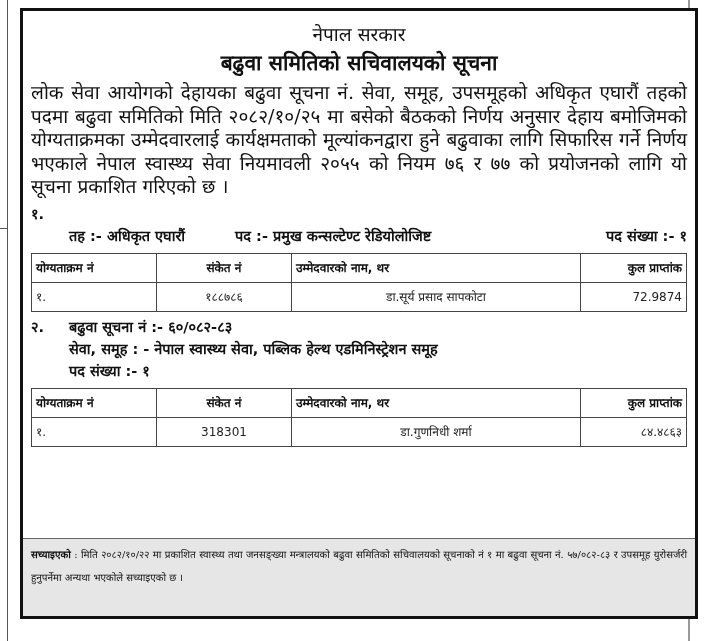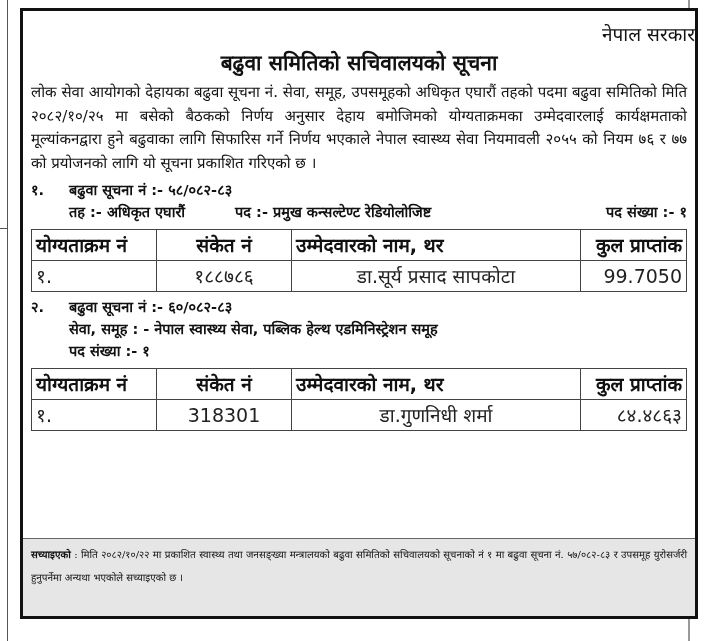--- a/index.html
+++ b/index.html
@@ -4,32 +4,32 @@
 <style>
   html, body { margin:0; padding:0; background:#ffffff; }
   body { width:720px; height:641px; position:relative; overflow:hidden;
          font-family: "DejaVu Sans", "Liberation Sans", sans-serif; color:#111; }
   .outer-line-left { position:absolute; left:7px; top:0; width:1px; height:641px; background:#555; }
   .outer-line-left2 { position:absolute; left:0; top:228px; width:8px; height:1px; background:#555; }
   .outer-line-right { position:absolute; left:688px; top:0; width:2px; height:641px; background:#999; }
   .frame { position:absolute; left:20px; top:8px; width:678px; height:611px;
            border:3px solid #111; box-sizing:border-box; background:#fff; }
   .header { text-align:center; }
-  .h1 { font-size:19px; margin-top:10px; line-height:26px;text-align:right; }
+  .h1 { font-size:19px; margin-top:10px; line-height:26px; }
   .h2 { font-size:19px; line-height:26px; margin-top:2px; }
   .h3 { font-size:21px; font-weight:bold; line-height:28px; margin-top:2px; }
-  .para { font-family:"DejaVu Serif","Liberation Serif",serif; font-size:15px; line-height:23.5px;
+  .para { font-family:"DejaVu Serif","Liberation Serif",serif; font-size:19px; line-height:23.5px;
           padding:2px 8px 0 8px; text-align:justify; margin-top:2px; }
   .section { font-weight:bold; font-size:14.5px; line-height:22px; padding:4px 8px 0 8px; }
   .section .line { display:flex; white-space:nowrap; }
   .section .num { width:38px; flex:none; }
   .section .indent { padding-left:38px; }
   .line.split { justify-content:space-between; }
   .line.split .pada { margin-left:50px; }
-  table.result { border-collapse:collapse; margin:6px 6px 0 8px; width:656px; font-size:19px;padding-left:36px; }
+  table.result { border-collapse:collapse; margin:6px 6px 0 8px; width:656px; font-size:12px;padding-left:36px; }
   table.result th, table.result td { border:1px solid #444; padding:2px 4px; height:24px; }
   table.result th { font-weight:bold; background:#fff; }
   table.result td { font-weight:normal; color:#222; }
   .c1 { width:116px; text-align:left; }
   .c2 { width:126px; text-align:center; }
   .c3 { width:280px; }
   th.c3 { text-align:left; padding-left:14px; }
   td.c3 { text-align:center; }
   .c4 { text-align:right;margin-left:42px; }
   .note { position:absolute; left:0; right:0; bottom:0; height:78px;
@@ -49,40 +49,39 @@
   <div class="header">
     <div class="h1">नेपाल सरकार</div>
     <div class="h3">बढुवा समितिको सचिवालयको सूचना</div>
   </div>
 
   <div class="para">लोक सेवा आयोगको देहायका बढुवा सूचना नं. सेवा, समूह, उपसमूहको अधिकृत एघारौं तहको पदमा बढुवा समितिको मिति २०८२/१०/२५ मा बसेको बैठकको निर्णय अनुसार देहाय बमोजिमको योग्यताक्रमका उम्मेदवारलाई कार्यक्षमताको मूल्यांकनद्वारा हुने बढुवाका लागि सिफारिस गर्ने निर्णय भएकाले नेपाल स्वास्थ्य सेवा नियमावली २०५५ को नियम ७६ र ७७ को प्रयोजनको लागि यो सूचना प्रकाशित गरिएको छ ।</div>
 
   <div class="section">
     <div class="line">
       <span class="num">१.</span>
-      <span>बढुवा सूचना नं :- ५८/०८२-८३</span>
     </div>
     <div class="line indent split">
       <span><span>तह :- अधिकृत एघारौं</span><span class="pada">पद :-  प्रमुख कन्सल्टेण्ट रेडियोलोजिष्ट</span></span>
       <span>पद संख्या :- १</span>
     </div>
   </div>
   <table class="result">
     <tbody>
         <tr>
       <th class="c1">योग्यताक्रम नं</th>
       <th class="c2">संकेत नं</th>
       <th class="c3">उम्मेदवारको नाम, थर</th>
       <th class="c4">कुल प्राप्तांक</th>
     </tr>
     <tr>
       <td class="c1">१.</td>
       <td class="c2">१८८७८६</td>
       <td class="c3">डा.सूर्य प्रसाद सापकोटा</td>
-      <td class="c4">99.7050</td>
+      <td class="c4">72.9874</td>
     </tr>
   </tbody>
     </table>
 
   <div class="section">
     <div class="line">
       <span class="num">२.</span>
       <span>बढुवा सूचना नं :- ६०/०८२-८३</span>
     </div>
     <div class="line indent">

